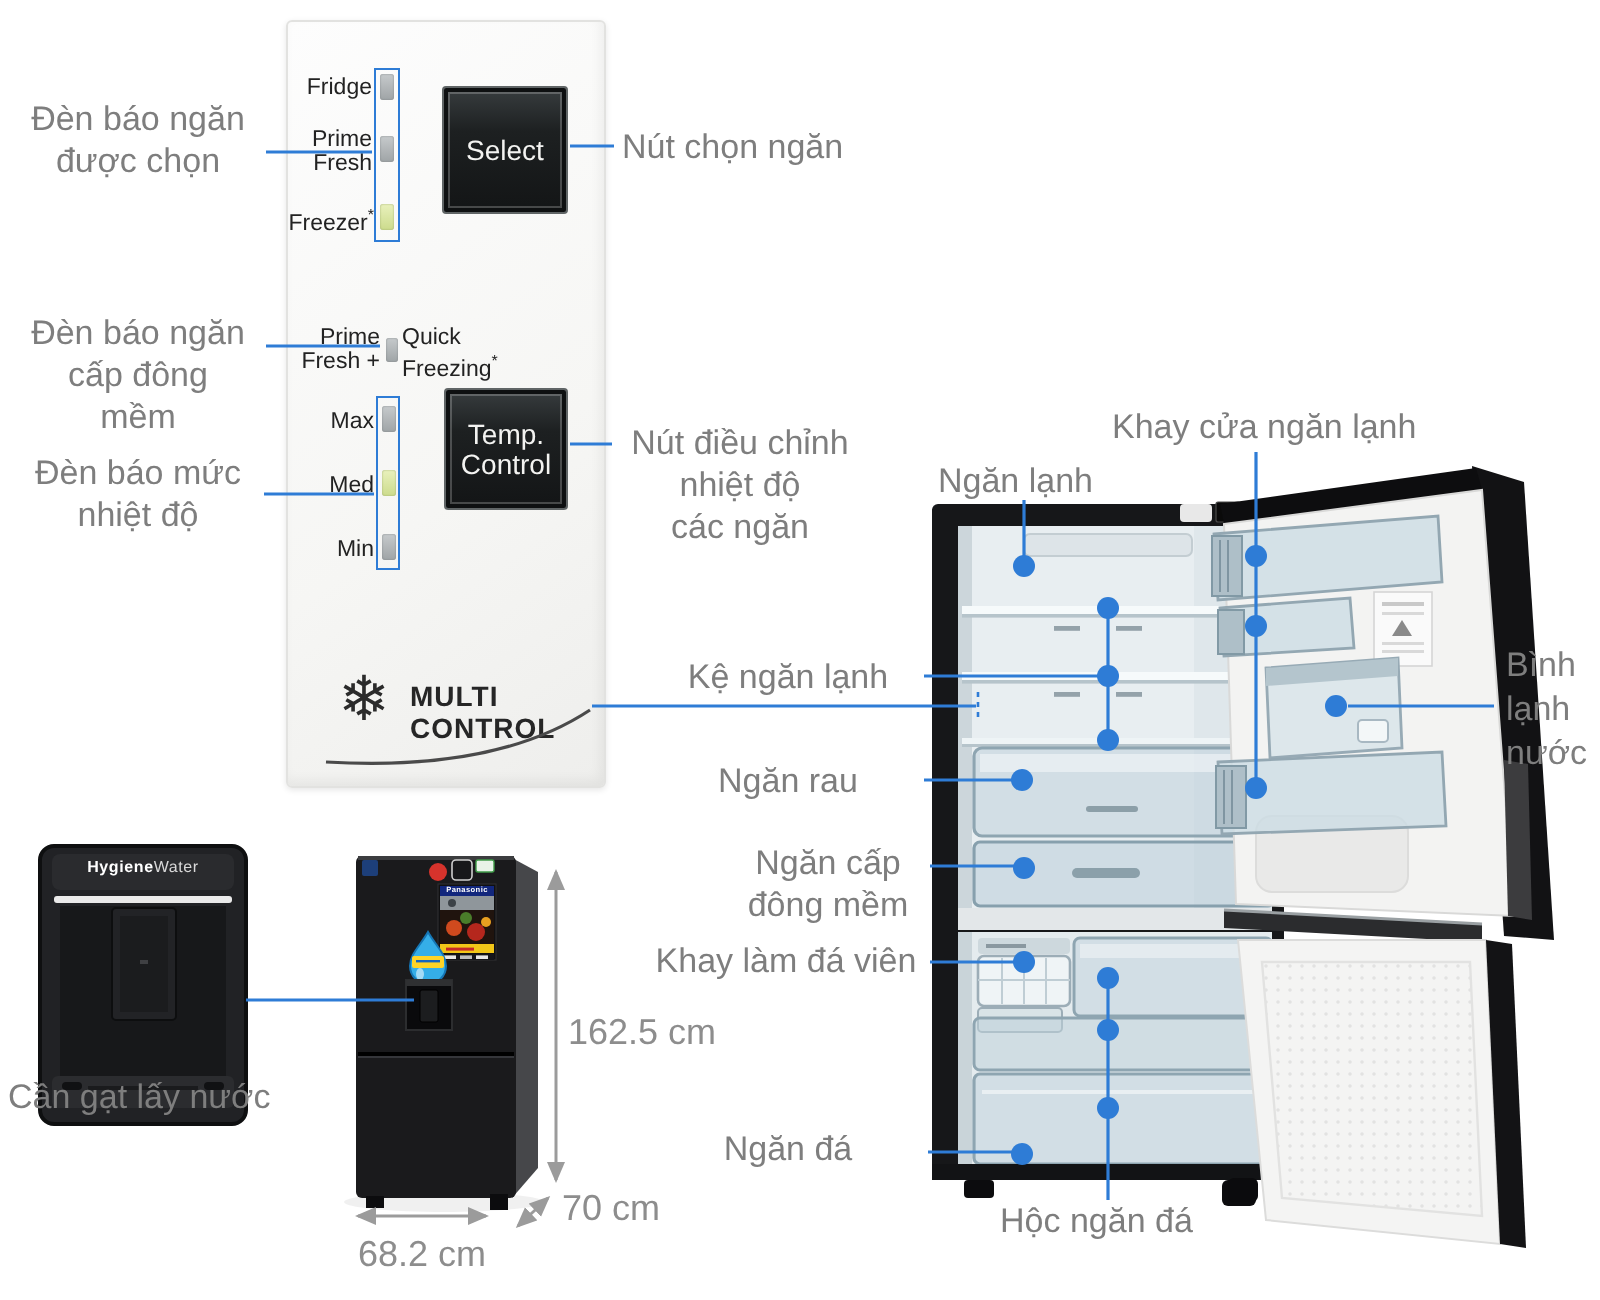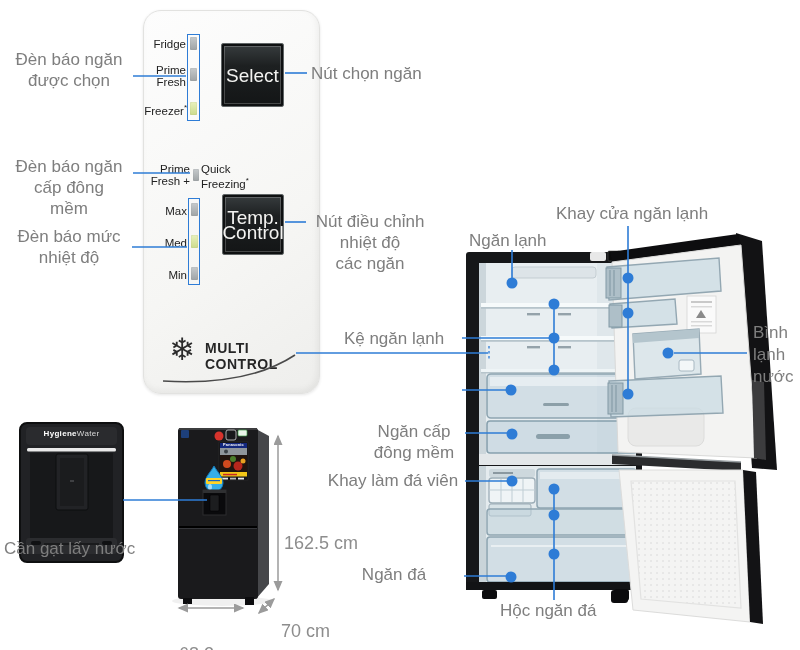--- a/index.html
+++ b/index.html
@@ -1,44 +1,44 @@
 <!DOCTYPE html>
 <html><head>
 <meta charset="utf-8">
 <style>
   html,body{margin:0;padding:0;background:#ffffff;}
   *{box-sizing:border-box;font-family:"Liberation Sans","DejaVu Sans",sans-serif;}
   #stage{position:relative;width:800px;height:650px;background:#ffffff;overflow:hidden;}
   #art{position:absolute;left:0;top:0;z-index:2;pointer-events:none;}
 
   
-  #panel{position:absolute;left:143px;top:10px;width:177px;height:384px;z-index:1;
+  #panel{position:absolute;left:143px;top:10px;width:160px;height:384px;z-index:1;
          background:linear-gradient(145deg,#fdfdfd 0%,#f6f6f4 60%,#eeeeec 100%);
-         border:1px solid #e2e2e0;border-radius:18px;
+         border:1px solid #e2e2e0;border-radius:3px;
          box-shadow:inset -2px -3px 6px rgba(0,0,0,0.05),0 1px 3px rgba(0,0,0,0.10);}
   .ptxt{position:absolute;font-size:11.5px;line-height:12px;color:#222;}
   .pr{left:0;text-align:right;}
   .led{position:absolute;width:7px;height:13px;border-radius:1.5px;
        background:linear-gradient(180deg,#c6cacc,#9fa4a6);box-shadow:inset 0 0 1px #7e8385;}
   .led.lit{background:linear-gradient(180deg,#e9f1bd,#ccdb8c);box-shadow:inset 0 0 1px #9aa86a;}
   .ledbox{position:absolute;border:1.5px solid #2e7cd6;}
   .pbtn{position:absolute;display:flex;align-items:center;justify-content:center;text-align:center;
         background:linear-gradient(180deg,#383d3f 0%,#1d2021 35%,#131516 100%);
         border:1px solid #606566;border-radius:2px;
         box-shadow:inset 0 0 0 2px #0e1011,inset 0 0 0 3px rgba(255,255,255,0.22);
-        color:#f3f3f1;font-size:19px;line-height:15px;}
+        color:#f3f3f1;font-size:14px;line-height:15px;}
   #logo-flake{position:absolute;left:25px;top:323px;font-size:31px;line-height:31px;color:#2b2b2b;}
   #logo-text{position:absolute;left:61px;top:329px;font-size:14px;line-height:16px;
              font-weight:bold;letter-spacing:0.5px;color:#262626;}
 
   
   .lbl{position:absolute;color:#7e7e7e;font-size:17px;line-height:21px;z-index:3;white-space:nowrap;}
   .ctr{text-align:center;white-space:normal;}
   .rgt{text-align:center;}
-  .dim{position:absolute;color:#8d8d8d;font-size:18px;z-index:3;white-space:nowrap;margin-top:27px;}
+  .dim{position:absolute;color:#8d8d8d;font-size:18px;z-index:3;white-space:nowrap;}
 
   
   #disp-brand{position:absolute;left:20px;top:429px;width:103px;text-align:center;z-index:3;
               font-size:8px;line-height:9px;color:#d8d8d8;letter-spacing:0.3px;}
   #disp-brand b{color:#ffffff;}
   #poster-brand{position:absolute;left:220px;top:442.5px;width:27px;text-align:center;z-index:3;
                 font-size:3.8px;line-height:5px;color:#fff;font-weight:bold;letter-spacing:0.2px;}
 </style>
 </head>
 <body>
@@ -313,20 +313,21 @@
   <div class="lbl" style="left:311px;top:63px">Nút chọn ngăn</div>
   <div class="lbl ctr" style="left:303px;top:211px;width:134px">
     <span>Nút điều chỉnh</span><br>
     <span>nhiệt độ</span><br>
     <span>các ngăn</span>
   </div>
 
   <div class="lbl" style="left:556px;top:203px">Khay cửa ngăn lạnh</div>
   <div class="lbl" style="left:469px;top:230px">Ngăn lạnh</div>
   <div class="lbl rgt" style="left:330px;top:328px;width:128px">Kệ ngăn lạnh</div>
+  <div class="lbl rgt" style="left:330px;top:380px;width:128px">Ngăn rau</div>
   <div class="lbl" style="left:753px;top:322px;line-height:22px">
     <span>Bình</span><br>
     <span>lạnh</span><br>
     <span>nước</span>
   </div>
   <div class="lbl ctr" style="left:368px;top:421px;width:92px">
     <span>Ngăn cấp</span><br>
     <span>đông mềm</span>
   </div>
   <div class="lbl rgt" style="left:326px;top:470px;width:134px">Khay làm đá viên</div>

